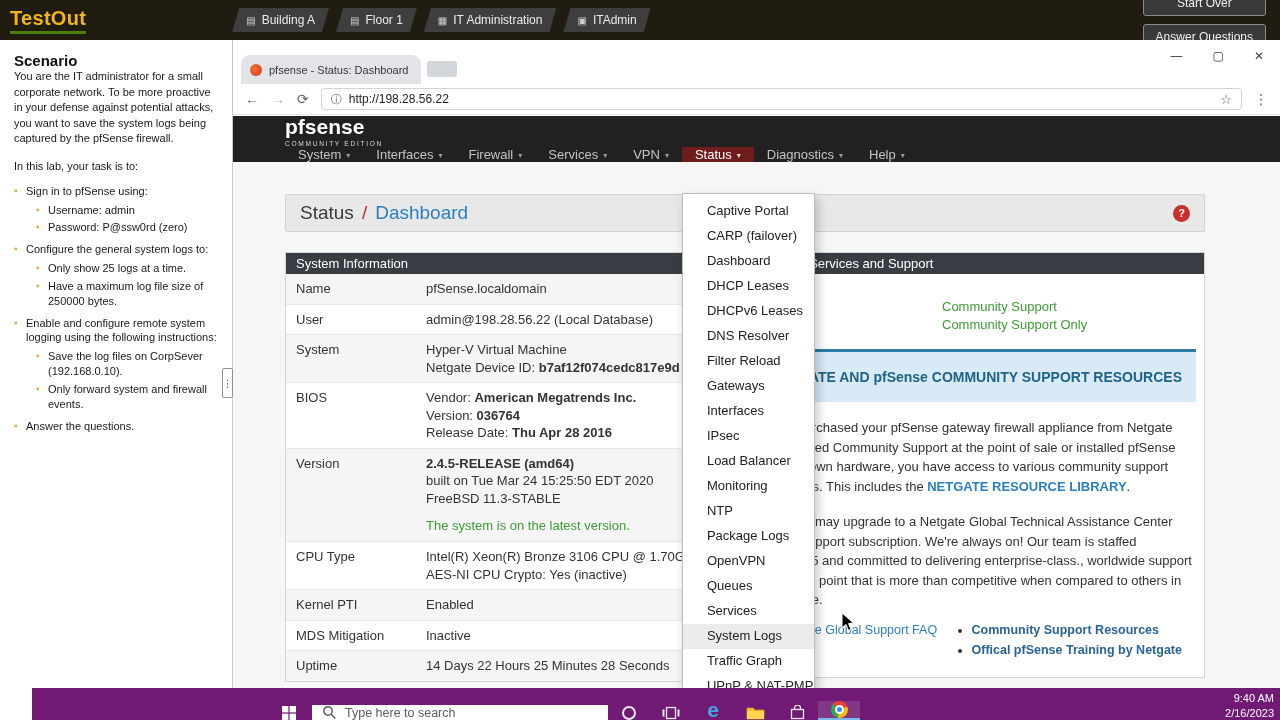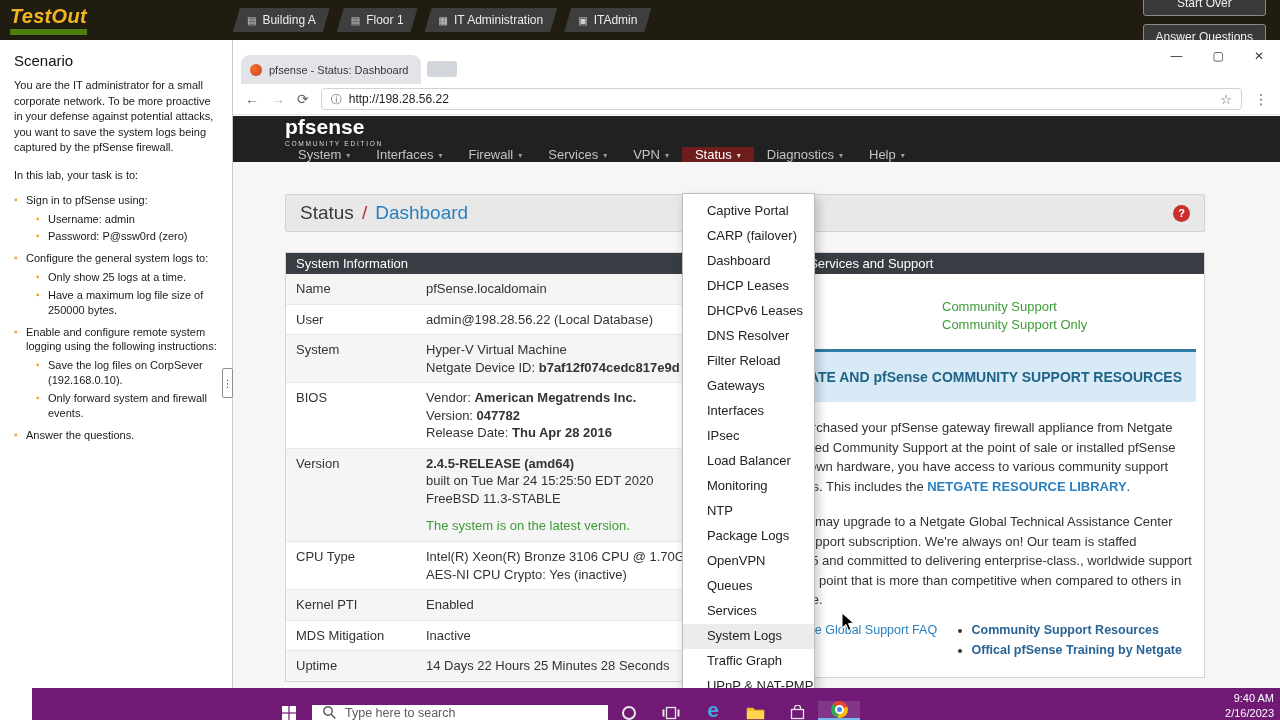--- a/index.html
+++ b/index.html
@@ -2,36 +2,36 @@
 <html><head>
 <meta charset="utf-8">
 <style>
   * { box-sizing: border-box; margin: 0; padding: 0; }
   html, body { width: 1280px; height: 720px; overflow: hidden;
     font-family: "Liberation Sans", sans-serif; background: #fff; }
 
   
   .topbar { position: absolute; top: 0; left: 0; width: 100%; height: 40px;
     background: #211c10; display: flex; align-items: center; padding: 0 14px 0 10px; }
-  .logo { color: #f2b51d; font-size: 20px; font-weight: bold; font-style: italic;
-    letter-spacing: .3px; border-bottom: 6px solid #4d7c0f; padding-bottom: 1px; }
+  .logo { color: #f2b51d; font-size: 20px; font-weight: bold; 
+    letter-spacing: .3px; border-bottom: 3px solid #4d7c0f; padding-bottom: 1px; }
   .to-crumbs { display: flex; gap: 7px; margin-left: 146px; }
   .chip { background: #3e3e3e; color: #ececec; font-size: 12px; padding: 5px 14px;
     display: flex; align-items: center; gap: 6px;
     clip-path: polygon(7px 0, 100% 0, calc(100% - 7px) 100%, 0 100%); }
   .chip-ic { font-size: 10px; color: #cfcfcf; }
   .to-actions { margin-left: auto; display: flex; gap: 8px; flex-direction: column; }
   .to-btn { background: #3a3a3a; border: 1px solid #8a8a8a; color: #f0f0f0;
     font-size: 12px; padding: 5px 12px; border-radius: 3px;
     font-family: "Liberation Sans", sans-serif; }
 
   
   .sidebar { position: absolute; top: 40px; left: 0; width: 233px; height: 648px;
     background: #fff; border-right: 1px solid #c9c9c9; padding: 12px 14px; overflow: hidden; }
-  .sc-title { font-size: 15px; font-weight: normal; margin-bottom: 9px; color: #111; }
+  .sc-title { font-size: 15px; font-weight: bold; color: #111; }
   .sc-p { font-size: 11px; line-height: 1.42; color: #1a1a1a; margin-bottom: 12px; }
   .tasks { list-style: none; font-size: 11px; line-height: 1.35; color: #1a1a1a; }
   .tasks > li { margin-bottom: 7px; padding-left: 12px; position: relative; }
   .tasks li::before { content: "▪"; color: #f0a23c; position: absolute; left: 0; top: 0; font-size: 10px; }
   .tasks ul { list-style: none; margin-top: 4px; }
   .tasks ul li { padding-left: 12px; position: relative; margin: 3px 0 3px 10px; }
   .side-handle { position: absolute; left: 222px; top: 368px; width: 11px; height: 30px;
     background: #fff; border: 1px solid #8f8f8f; border-radius: 2px; display: flex;
     align-items: center; justify-content: center; font-size: 10px; color: #444; z-index: 5; }
 
@@ -301,21 +301,21 @@
                 <th>System</th>
                 <td>
                   <div><span>Hyper-V Virtual Machine</span></div>
                   <div><span>Netgate Device ID: </span><span class="b">b7af12f074cedc817e9d</span></div>
                 </td>
               </tr>
               <tr>
                 <th>BIOS</th>
                 <td>
                   <div><span>Vendor: </span><span class="b">American Megatrends Inc.</span></div>
-                  <div><span>Version: </span><span class="b">047782</span></div>
+                  <div><span>Version: </span><span class="b">036764</span></div>
                   <div><span>Release Date: </span><span class="b">Thu Apr 28 2016</span></div>
                 </td>
               </tr>
               <tr>
                 <th>Version</th>
                 <td>
                   <div><span class="b">2.4.5-RELEASE (amd64)</span></div>
                   <div><span>built on Tue Mar 24 15:25:50 EDT 2020</span></div>
                   <div><span>FreeBSD 11.3-STABLE</span></div>
                   <div class="mt"><span class="green">The system is on the latest version.</span></div>

